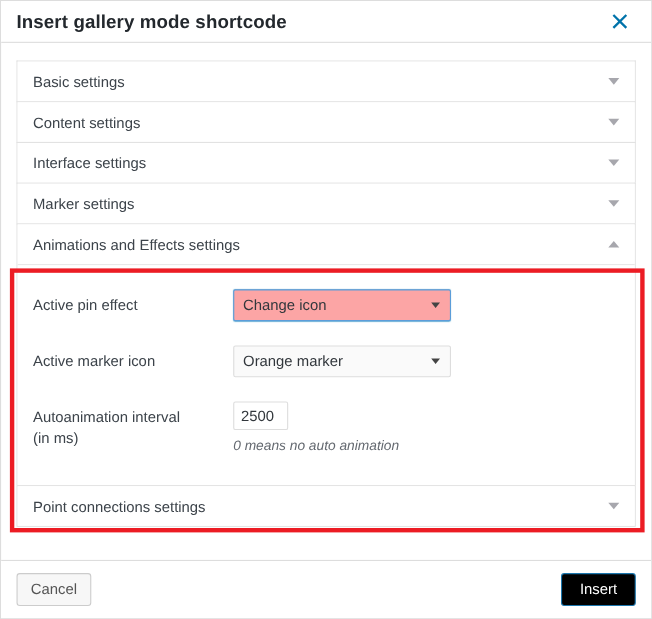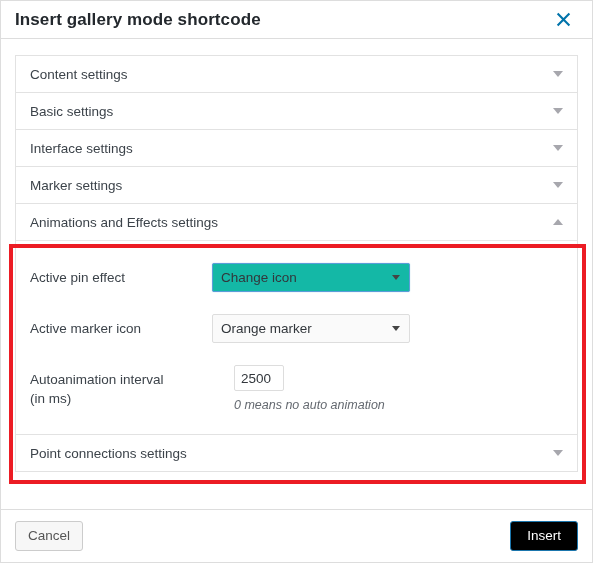--- a/index.html
+++ b/index.html
@@ -104,21 +104,21 @@
     padding: 22px 0 22px 0;
     background: #fff;
   }
 
   .field-row {
     display: flex;
     align-items: flex-start;
     padding: 0 14px 0 14px;
     margin-bottom: 22px;
   }
-  .field-row:last-child { margin-bottom: 0; gap: 22px; }
+  .field-row:last-child { margin-bottom: 7px; }
 
   .field-label {
     width: 182px;
     flex: 0 0 182px;
     font-size: 13.5px;
     color: #3c434a;
     line-height: 19px;
     padding-top: 5px;
   }
   .field-control { flex: 1 1 auto; }
@@ -143,21 +143,21 @@
     content: "";
     position: absolute;
     right: 10px; top: 12px;
     border-left: 4px solid transparent;
     border-right: 4px solid transparent;
     border-top: 5px solid #444;
     pointer-events: none;
   }
   .sel.focused {
     border: 1px solid #5b9dd9;
-    background: #14b8a6;
+    background: #fca5a5;
     box-shadow: 0 0 1px rgba(30,140,190,.6);
   }
 
   .num-input {
     width: 50px;
     height: 26px;
     border: 1px solid #ddd;
     background: #fff;
     border-radius: 2px;
     font-size: 13.5px;
@@ -231,28 +231,28 @@
       </svg>
     </button>
   </div>
 
   <div class="modal-body">
 
     <div class="accordion">
 
       <div class="acc-item">
         <div class="acc-header">
+          <span class="acc-title">Basic settings</span>
+          <span class="chev"></span>
+        </div>
+      </div>
+
+      <div class="acc-item">
+        <div class="acc-header">
           <span class="acc-title">Content settings</span>
-          <span class="chev"></span>
-        </div>
-      </div>
-
-      <div class="acc-item">
-        <div class="acc-header">
-          <span class="acc-title">Basic settings</span>
           <span class="chev"></span>
         </div>
       </div>
 
       <div class="acc-item">
         <div class="acc-header">
           <span class="acc-title">Interface settings</span>
           <span class="chev"></span>
         </div>
       </div>

